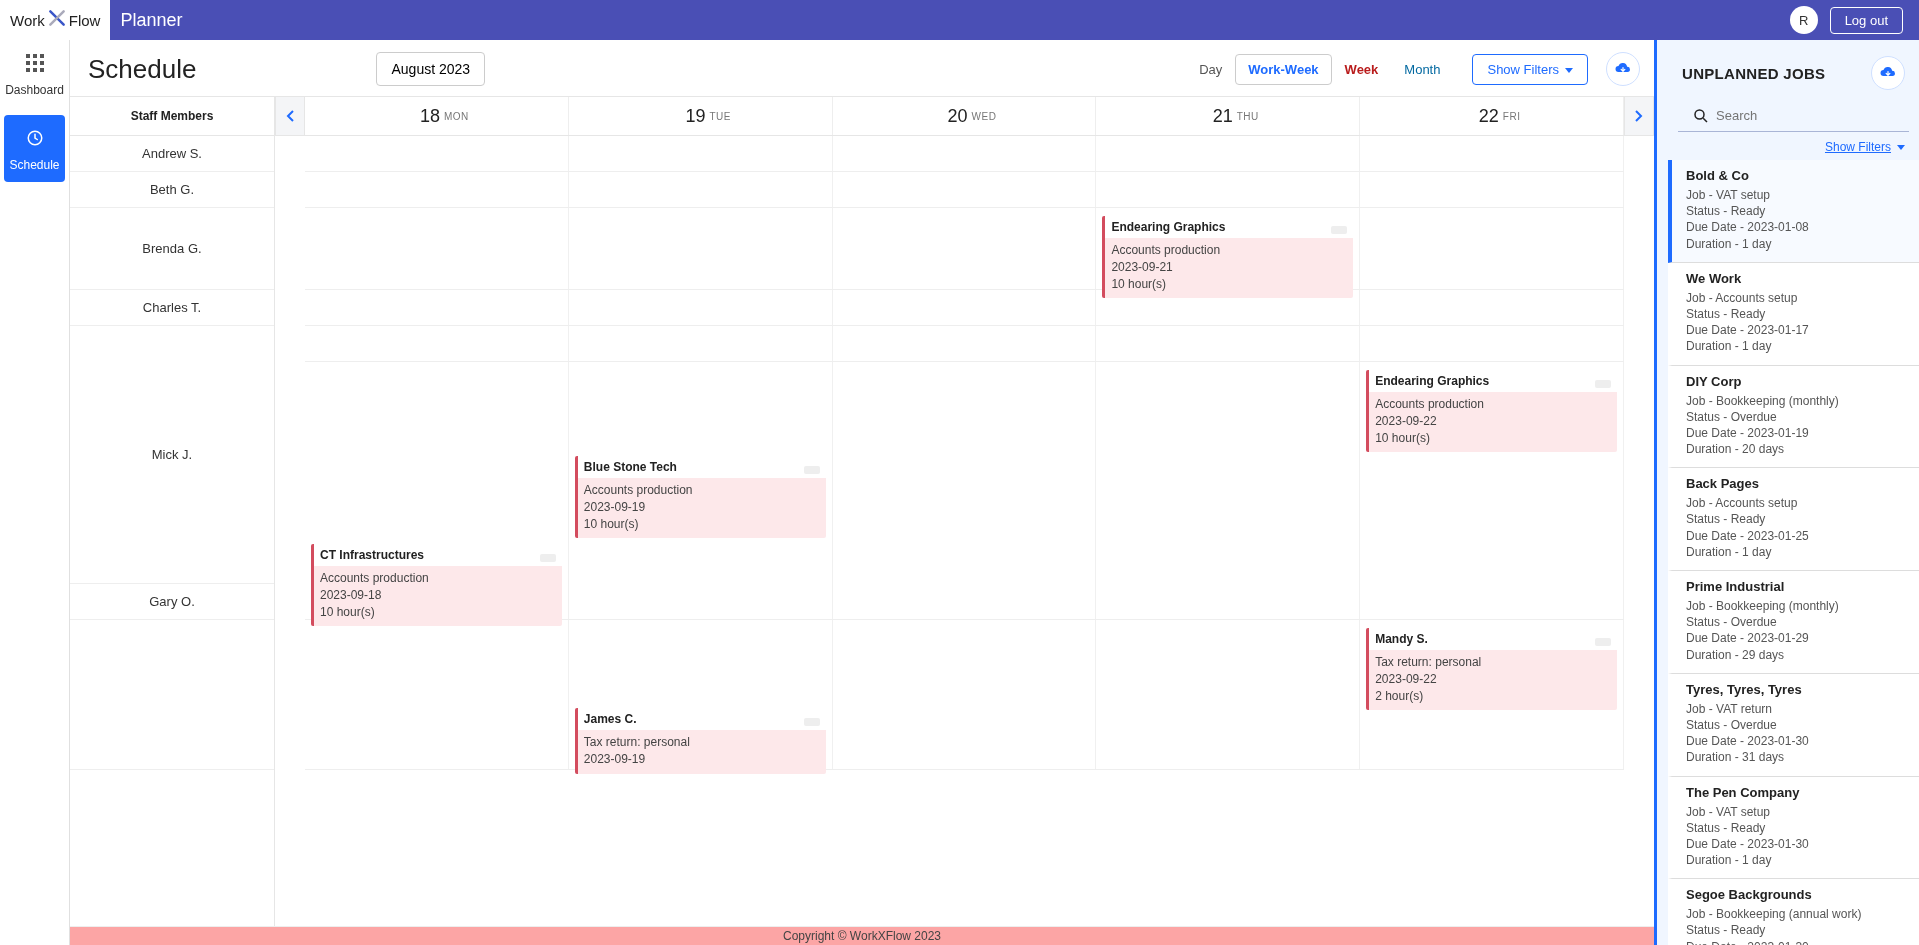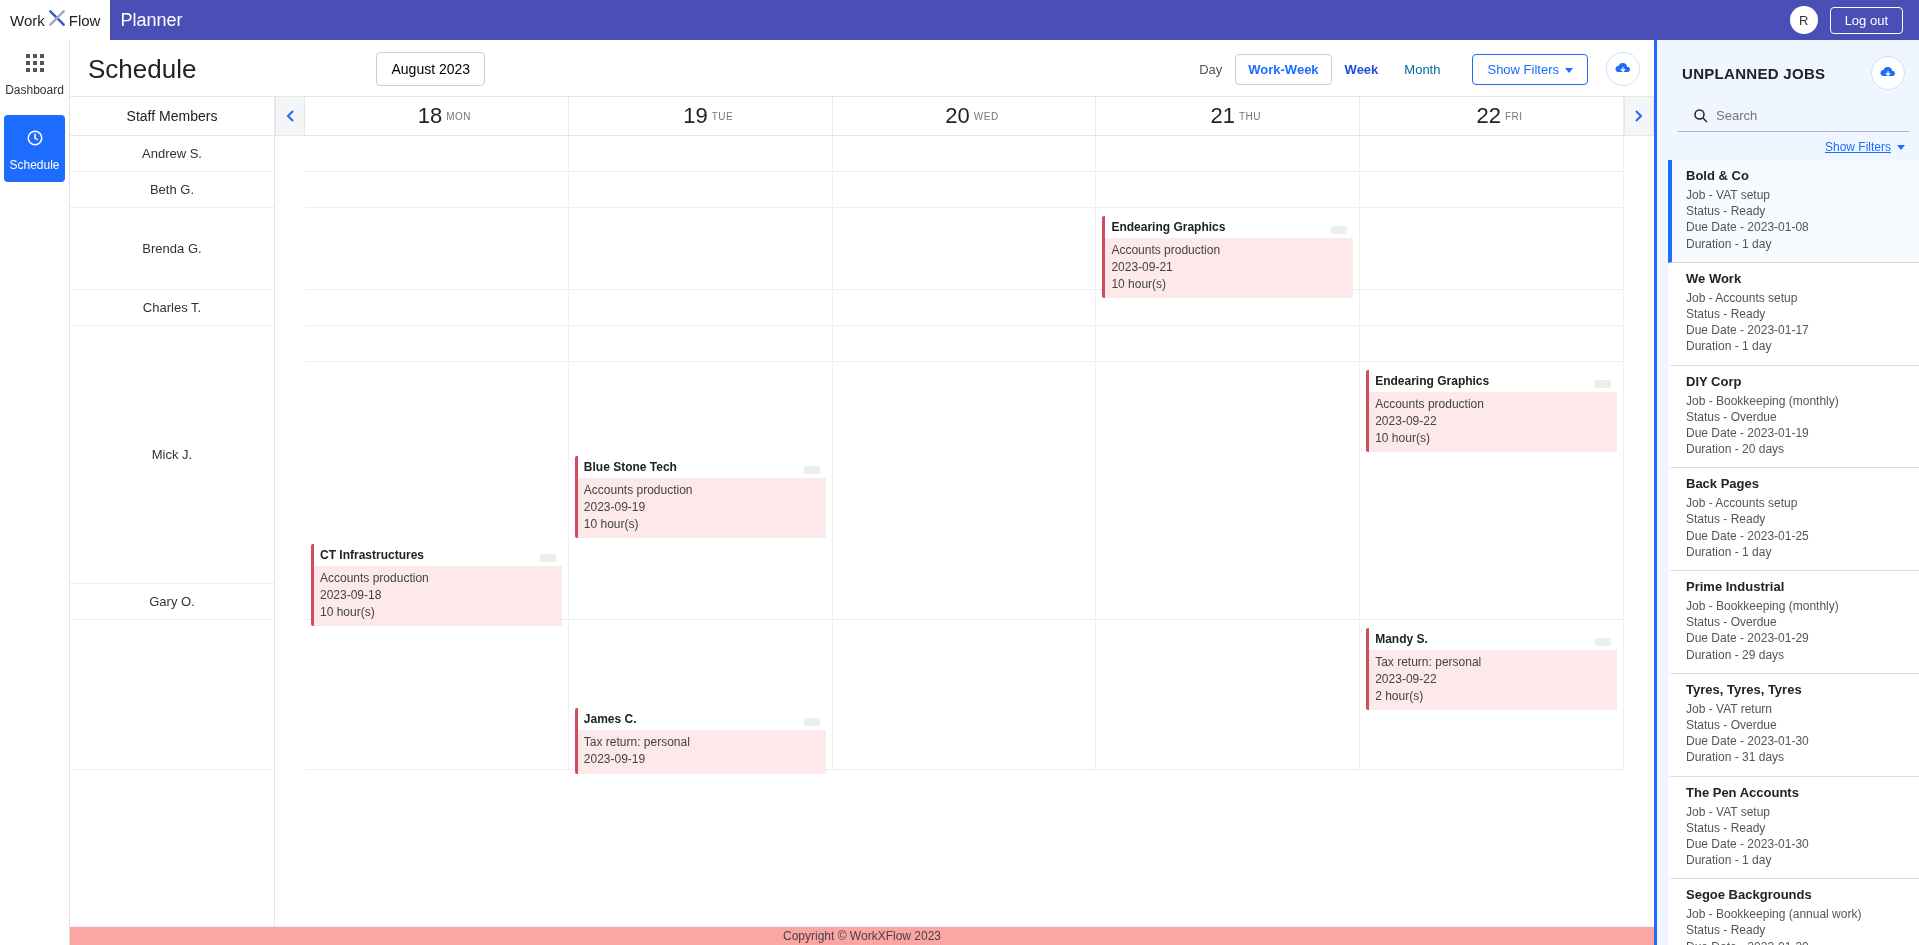--- a/index.html
+++ b/index.html
@@ -23,26 +23,26 @@
   .month-btn { border: 1px solid #ccc; background: #fff; padding: 8px 14px; border-radius: 4px; font-size: 14px; cursor: pointer; }
   .toolbar-right { margin-left: auto; display: flex; align-items: center; gap: 18px; }
   .view-tabs { display: flex; align-items: center; border: 1px solid transparent; }
   .view-tab { padding: 7px 12px; font-size: 13px; color: #555; cursor: pointer; border: 1px solid transparent; border-radius: 4px; background: transparent; }
   .view-tab.active { color: #1e6bff; border-color: #ccc; font-weight: 600; }
   .show-filters-btn { border: 1px solid #1e6bff; color: #1e6bff; background: #fff; padding: 7px 14px; border-radius: 4px; font-size: 13px; cursor: pointer; }
   .cloud-btn { width: 34px; height: 34px; border: 1px solid #cfe0ff; border-radius: 50%; display: flex; align-items: center; justify-content: center; color: #1e6bff; cursor: pointer; background: #fff; }
   .schedule { flex: 1; overflow: hidden; position: relative; }
   .sched-head { display: flex; border-top: 1px solid #e6e6e6; border-bottom: 1px solid #e6e6e6; }
   .staff-col { width: 205px; flex-shrink: 0; border-right: 1px solid #e6e6e6; }
-  .staff-col .head { height: 38px; display: flex; align-items: center; justify-content: center; font-weight: 400; font-size: 14px; }
+  .staff-col .head { height: 38px; display: flex; align-items: center; justify-content: center; font-weight: 700; font-size: 12px; }
   .nav-col { width: 30px; flex-shrink: 0; background: #f4f5f7; display: flex; align-items: center; justify-content: center; color: #1e6bff; font-size: 18px; cursor: pointer; border-right: 1px solid #e6e6e6; border-left: 1px solid #e6e6e6; }
   .days-head { flex: 1; display: flex; }
   .day-col { flex: 1; border-right: 1px solid #eee; }
   .day-head-cell { height: 38px; display: flex; align-items: center; justify-content: center; font-size: 13px; }
-  .day-head-cell .dnum { font-size: 22px; font-weight: 500; margin-right: 4px; margin-left: 16px; }
+  .day-head-cell .dnum { font-size: 18px; font-weight: 500; margin-right: 4px; margin-left: 16px; }
   .day-head-cell .dname { font-size: 10px; color: #777; letter-spacing: 0.5px; }
   .grid-body { display: flex; height: calc(100% - 38px); overflow-y: auto; }
   .staff-list { width: 205px; flex-shrink: 0; border-right: 1px solid #e6e6e6; }
   .staff-row { border-bottom: 1px solid #eee; display: flex; align-items: center; justify-content: center; font-size: 13px; color: #333; }
   .pad-col { width: 30px; flex-shrink: 0; }
   .grid-rows { flex: 1; display: flex; flex-direction: column; }
   .grid-row { display: flex; border-bottom: 1px solid #eee; }
   .cell { flex: 1; border-right: 1px solid #f0f0f0; padding: 4px; }
   .job-card { background: #fde8ea; border-left: 3px solid #d34c5e; border-radius: 2px; padding: 0; margin: 4px 2px; font-size: 12px; }
   .job-card .jc-head { background: #fff; padding: 4px 6px; font-weight: 600; display:flex; align-items:flex-end; }
@@ -114,21 +114,21 @@
   </div>
 
   <div class="main">
     <div class="toolbar">
       <div class="page-title">Schedule</div>
       <button class="month-btn" style="margin-left:-520px;">August 2023</button>
       <div class="toolbar-right">
         <div class="view-tabs">
           <button class="view-tab">Day</button>
           <button class="view-tab active">Work-Week</button>
-          <button class="view-tab" style="font-weight:600;color:#1d4ed8;">Week</button>
+          <button class="view-tab" style="font-weight:600;color:#b91c1c;">Week</button>
           <button class="view-tab" style="color:#0369a1;">Month</button>
         </div>
         <button class="show-filters-btn">
           <span>Show Filters</span><span class="tri-down"></span>
         </button>
         <div class="cloud-btn">
           <svg width="18" height="18" viewBox="0 0 24 24">
               <path d="M6 16 a4 4 0 0 1 0-8 a6 6 0 0 1 11.5 1 A3.5 3.5 0 0 1 18 16 Z" fill="#1e6bff"></path>
               <path d="M12 10 v5 M9.5 12.5 L12 15 l2.5-2.5" stroke="#fff" stroke-width="1.6" fill="none" stroke-linecap="round" stroke-linejoin="round"></path>
             </svg>
@@ -356,21 +356,21 @@
           <div class="line">Duration - 29 days</div>
         </div>
         <div class="rp-item">
           <div class="company">Tyres, Tyres, Tyres</div>
           <div class="line">Job - VAT return</div>
           <div class="line">Status - Overdue</div>
           <div class="line">Due Date - 2023-01-30</div>
           <div class="line">Duration - 31 days</div>
         </div>
         <div class="rp-item">
-          <div class="company">The Pen Accounts</div>
+          <div class="company">The Pen Company</div>
           <div class="line">Job - VAT setup</div>
           <div class="line">Status - Ready</div>
           <div class="line">Due Date - 2023-01-30</div>
           <div class="line">Duration - 1 day</div>
         </div>
         <div class="rp-item">
           <div class="company">Segoe Backgrounds</div>
           <div class="line">Job - Bookkeeping (annual work)</div>
           <div class="line">Status - Ready</div>
           <div class="line">Due Date - 2023-01-30</div>

